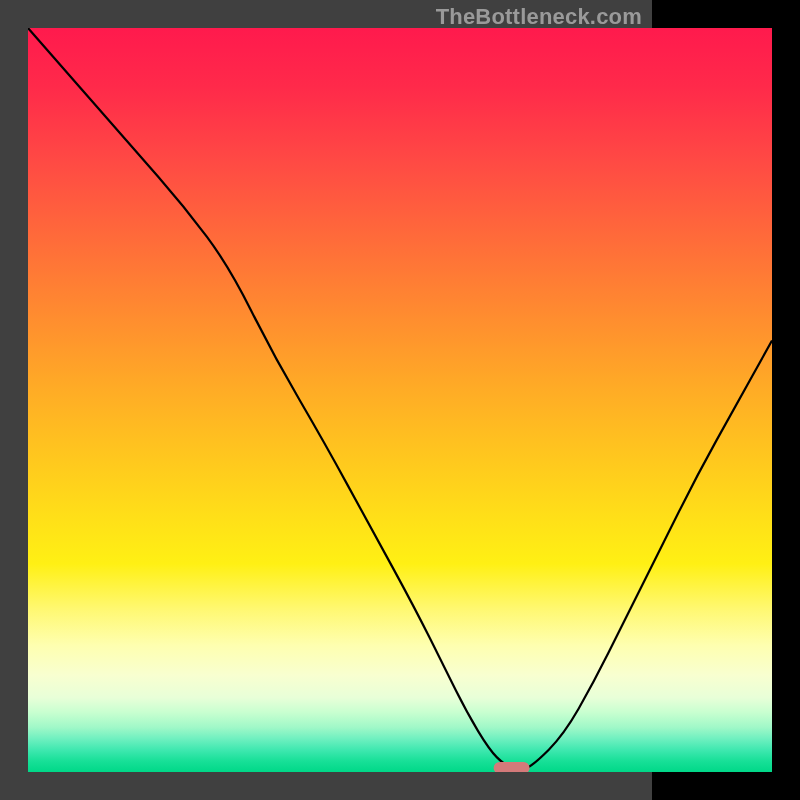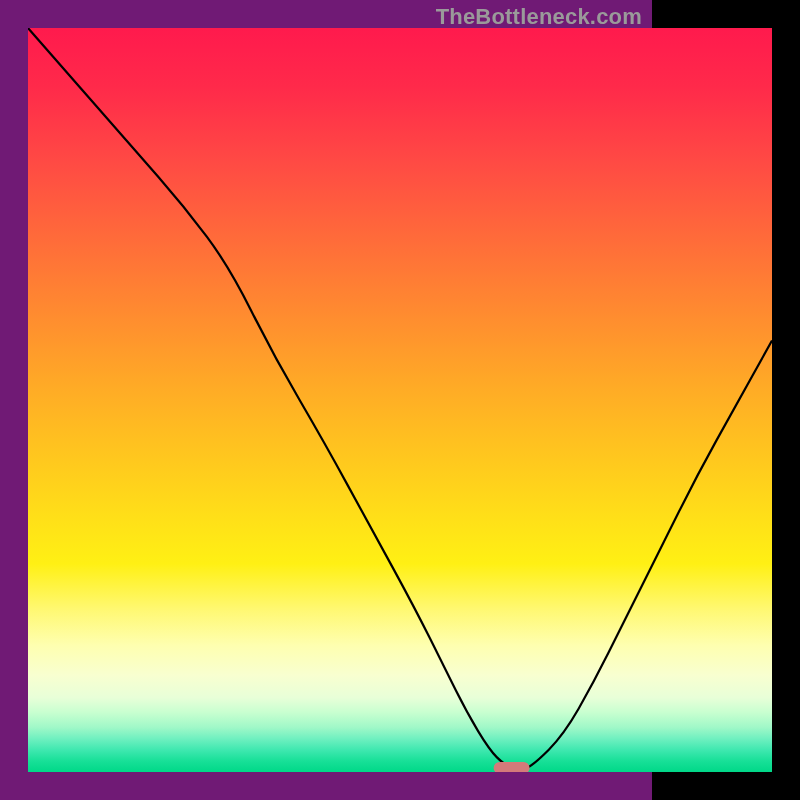--- a/index.html
+++ b/index.html
@@ -7,21 +7,21 @@
     padding: 0;
     width: 800px;
     height: 800px;
     background: #000000;
     overflow: hidden;
   }
   .chart-container {
     position: relative;
     width: 652px;
     height: 800px;
-    background: #701a75;
+    background: #404040;
   }
   .plot-area {
     position: absolute;
     left: 28px;
     top: 28px;
     width: 744px;
     height: 744px;
     overflow: hidden;
   }
   

